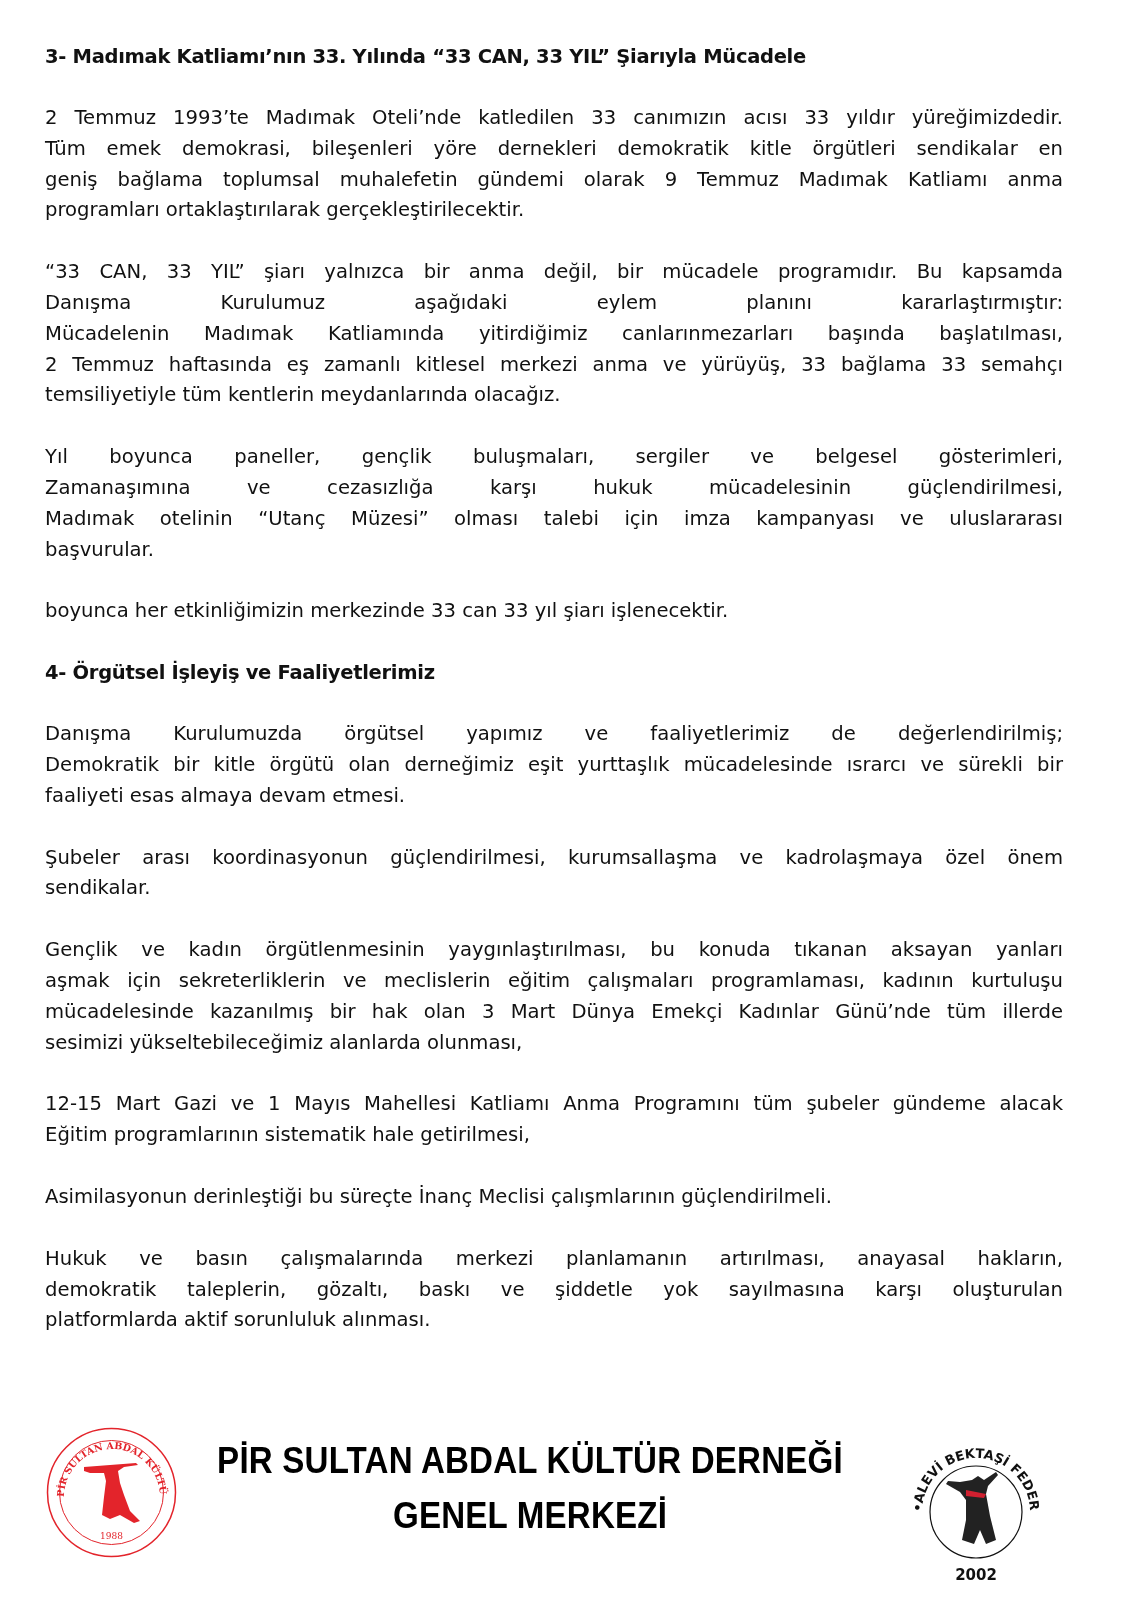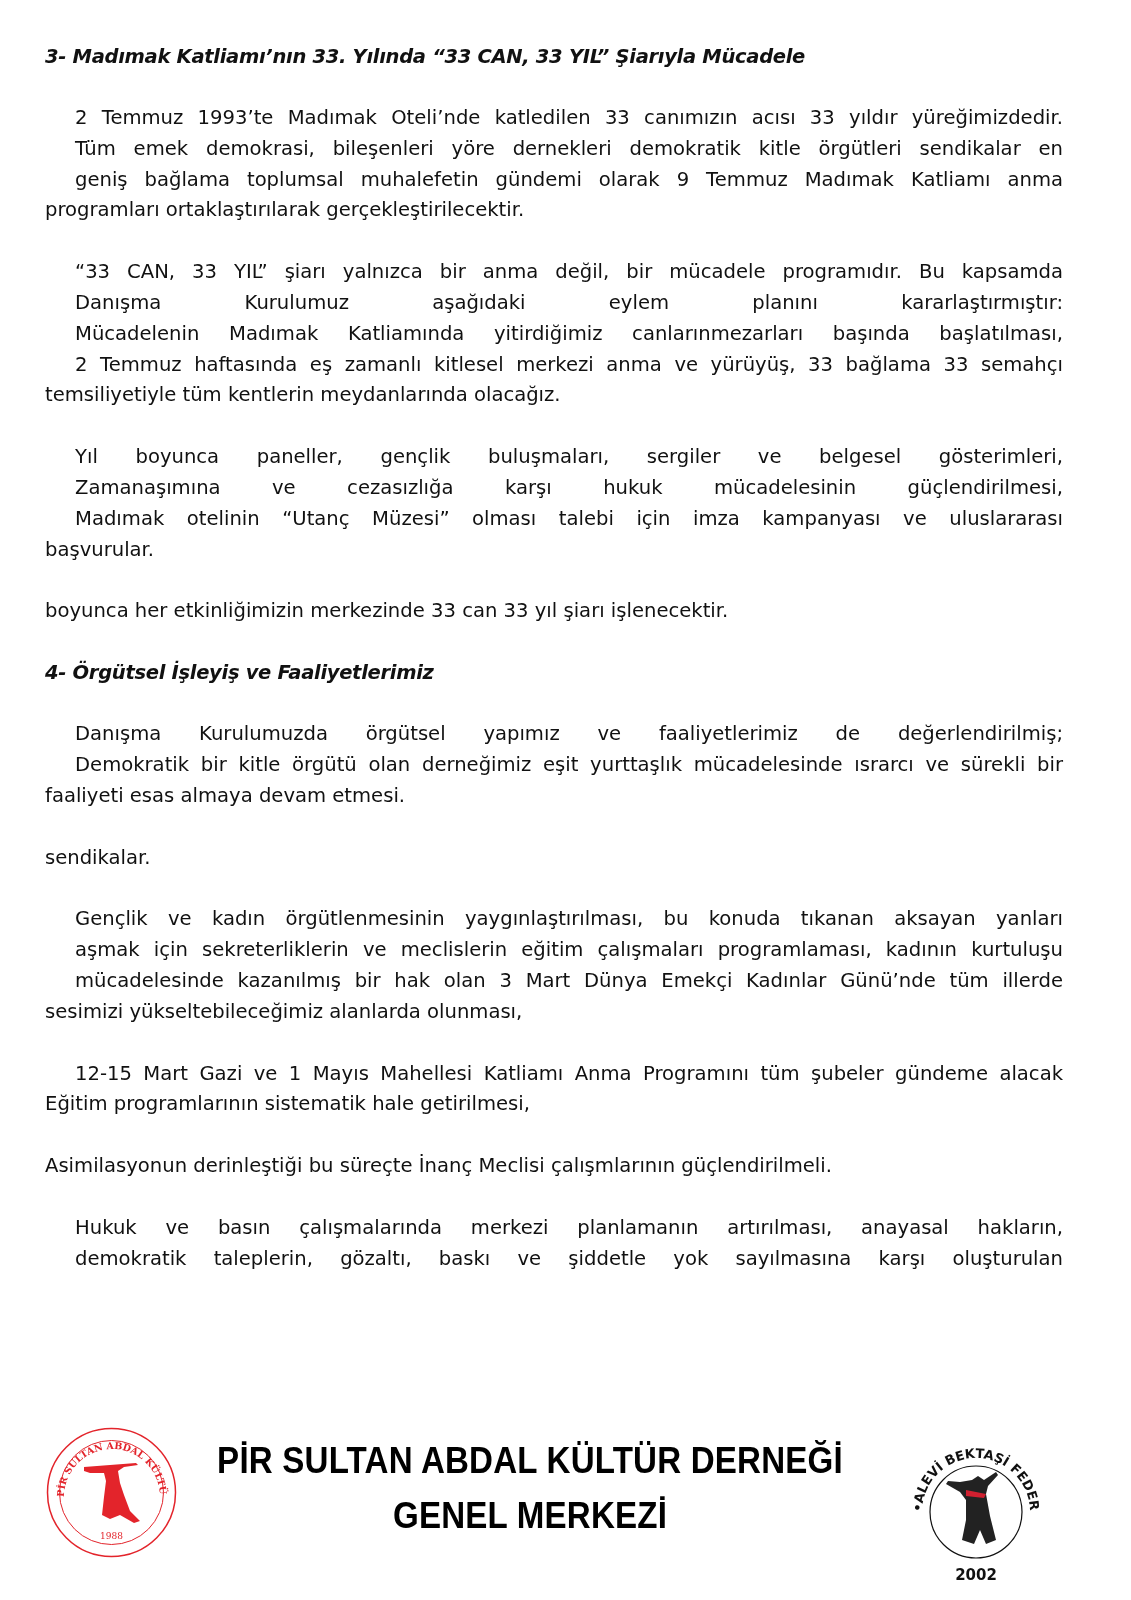--- a/index.html
+++ b/index.html
@@ -1,22 +1,22 @@
 <!DOCTYPE html>
 <html><head>
 <meta charset="utf-8">
 <style>
   html, body { margin: 0; padding: 0; background: #ffffff; }
   body { width: 1131px; height: 1600px; position: relative; overflow: hidden;
          font-family: "DejaVu Sans", sans-serif; color: #111; }
   .content { position: absolute; left: 45px; top: 42px; width: 1018px; }
-  h2 { font-size: 19.5px; font-weight: bold; margin: 0; line-height: 30px; letter-spacing: -0.3px; font-style: italic; }
+  h2 { font-size: 19.5px; font-weight: bold; margin: 0; line-height: 30px; letter-spacing: -0.3px; }
   .para { font-size: 19.6px; line-height: 30.8px; margin: 0; }
   .para .ln { display: block; }
-  .para .j { text-align: justify; text-align-last: justify; margin-left: 30px; }
+  .para .j { text-align: justify; text-align-last: justify; }
   .gap1 { height: 31px; }
   .footer { position: absolute; left: 0; top: 1410px; width: 1131px; height: 190px; }
   .logo-left { position: absolute; left: 44px; top: 15px; width: 135px; height: 135px; }
   .logo-right { position: absolute; left: 900px; top: 10px; width: 150px; height: 170px; }
   .org-title { position: absolute; left: 180px; width: 700px; text-align: center;
                font-family: "Liberation Sans", sans-serif; font-weight: bold; font-size: 36px;
                color: #000; letter-spacing: 0.2px; transform: scaleX(0.92); }
   .org-title.l1 { top: 30px; }
   .org-title.l2 { top: 85px; }
 </style>
@@ -57,20 +57,21 @@
   <h2>4- Örgütsel İşleyiş ve Faaliyetlerimiz</h2>
   <div class="gap1"></div>
   <div id="s4">
       <p class="para">
         <span class="ln j">Danışma Kurulumuzda örgütsel yapımız ve faaliyetlerimiz de değerlendirilmiş;</span>
         <span class="ln j">Demokratik bir kitle örgütü olan derneğimiz eşit yurttaşlık mücadelesinde ısrarcı ve sürekli bir</span>
         <span class="ln">faaliyeti esas almaya devam etmesi.</span>
       </p>
       <div class="gap1"></div>
       <p class="para">
+        <span class="ln j">Şubeler arası koordinasyonun güçlendirilmesi, kurumsallaşma ve kadrolaşmaya özel önem</span>
         <span class="ln">sendikalar.</span>
       </p>
       <div class="gap1"></div>
       <p class="para">
         <span class="ln j">Gençlik ve kadın örgütlenmesinin yaygınlaştırılması, bu konuda tıkanan aksayan yanları</span>
         <span class="ln j">aşmak için sekreterliklerin ve meclislerin eğitim çalışmaları programlaması, kadının kurtuluşu</span>
         <span class="ln j">mücadelesinde kazanılmış bir hak olan 3 Mart Dünya Emekçi Kadınlar Günü’nde tüm illerde</span>
         <span class="ln">sesimizi yükseltebileceğimiz alanlarda olunması,</span>
       </p>
       <div class="gap1"></div>
@@ -79,20 +80,21 @@
         <span class="ln">Eğitim programlarının sistematik hale getirilmesi,</span>
       </p>
       <div class="gap1"></div>
       <p class="para">
         <span class="ln">Asimilasyonun derinleştiği bu süreçte İnanç Meclisi çalışmlarının güçlendirilmeli.</span>
       </p>
       <div class="gap1"></div>
       <p class="para">
         <span class="ln j">Hukuk ve basın çalışmalarında merkezi planlamanın artırılması, anayasal hakların,</span>
         <span class="ln j">demokratik taleplerin, gözaltı, baskı ve şiddetle yok sayılmasına karşı oluşturulan</span>
+        <span class="ln">platformlarda aktif sorunluluk alınması.</span>
       </p>
       <div class="gap1"></div>
     </div>
 </div>
 
 <div class="footer">
   <div class="logo-left">
     <svg width="135" height="135" viewBox="0 0 135 135">
       <defs>
         <path id="ringL" d="M 20 72 A 48 48 0 1 1 116 72"></path>

